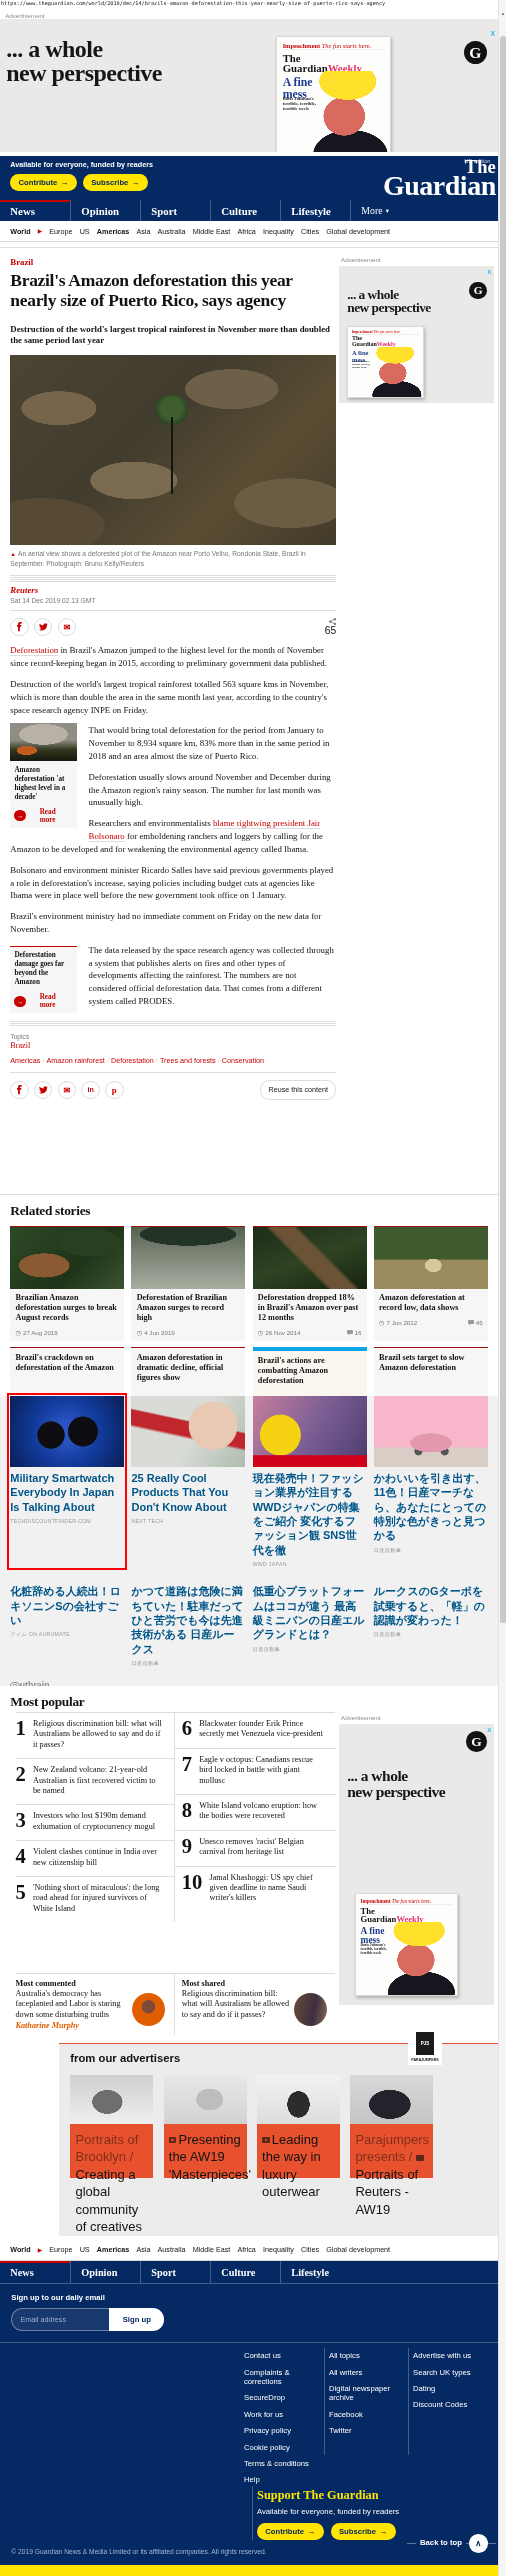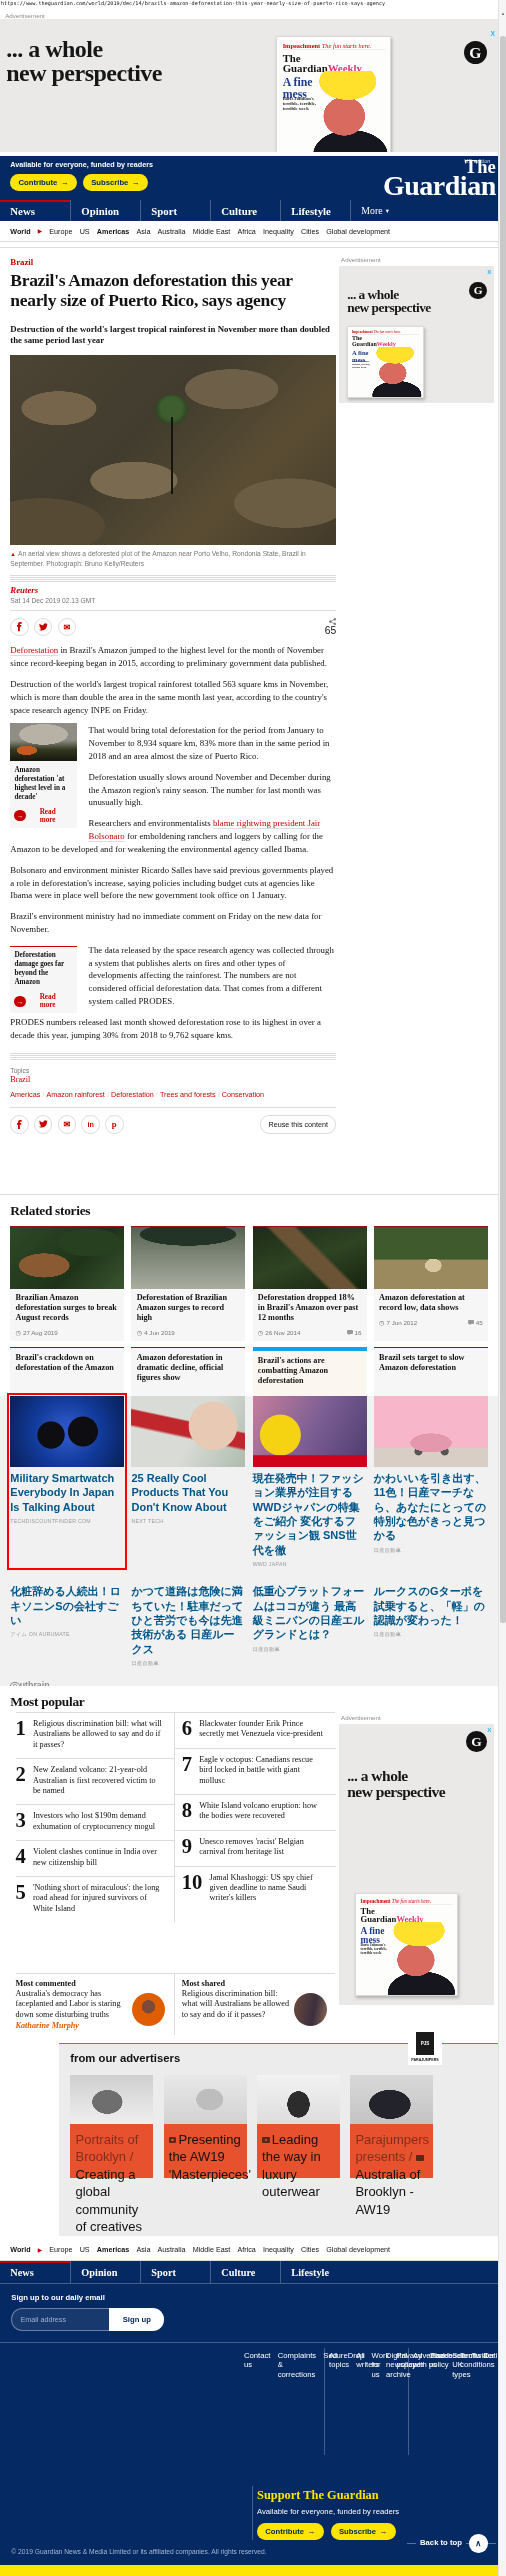--- a/index.html
+++ b/index.html
@@ -208,21 +208,21 @@
   #f-nav .nav-item { position:relative; width:70px; padding-left:10.3px; display:flex; align-items:center; color:#fff; font-family:"Liberation Serif",serif; font-weight:bold; font-size:10.3px; border-left:0.5px solid rgba(255,255,255,.25); cursor:pointer; }
   #f-nav .nav-item:first-child { border-left:none; }
   #f-nav .nav-item.current::before { content:""; position:absolute; top:0; left:0; right:0; height:2.1px; background:#c70000; }
   #signup { position:absolute; top:32px; left:11.3px; }
   #signup .su-label { font-weight:bold; font-size:7.7px; }
   #signup .su-box { margin-top:6.2px; display:flex; }
   #signup input { width:98px; height:23px; background:rgba(255,255,255,.08); border:0.5px solid #6b7fa5; border-right:none; border-radius:11.3px 0 0 11.3px; padding-left:8.2px; color:#fff; font-size:7.2px; }
   #signup input::placeholder { color:#9fb1d0; }
   #signup .su-btn { height:23px; background:#fff; color:#052962; font-weight:bold; font-size:7.7px; border-radius:0 11.3px 11.3px 0; border:none; padding:0 13.4px; cursor:pointer; }
   #f-cols { position:absolute; top:81px; left:0; width:506px; height:134px; border-top:0.5px solid rgba(255,255,255,.25); }
-  .f-col { position:absolute; top:8.2px; width:77px; display:flex; flex-direction:row; gap:7.2px; font-size:7.7px; }
+  .f-col { position:absolute; top:8.2px; width:77px; display:flex; flex-direction:column; gap:7.2px; font-size:7.7px; }
   .f-col a { color:#fff; text-decoration:none; cursor:pointer; line-height:1.2; }
   .f-sep { position:absolute; top:5.2px; bottom:20.6px; width:0.5px; background:rgba(255,255,255,.25); }
   #f-support { position:absolute; top:227px; left:257px; }
   #f-support::before { content:""; position:absolute; left:-5.2px; top:-2.1px; bottom:0; width:0.5px; background:rgba(255,255,255,.25); }
   #f-support .sg { font-family:"Liberation Serif",serif; font-weight:bold; font-size:12.4px; color:#ffe500; }
   #f-support .sgt { margin-top:4.1px; font-size:7.7px; color:#fff; }
   #f-support .pills { margin-top:7.2px; display:flex; gap:7.2px; }
   #backtop { position:absolute; top:273px; left:0; width:506px; }
   #backtop .line { position:absolute; top:8.8px; left:407px; right:10.3px; height:0.5px; background:rgba(255,255,255,.35); }
   #backtop .btt { position:absolute; top:4.1px; right:40px; font-weight:bold; font-size:7.7px; background:#052962; padding:0 4.1px; }
@@ -360,21 +360,20 @@
     <p class="body-p" style="clear:left;">Bolsonaro and environment minister Ricardo Salles have said previous governments played a role in deforestation's increase, saying policies including budget cuts at agencies like Ibama were in place well before the new government took office on 1 January.</p>
     <p class="body-p">Brazil's environment ministry had no immediate comment on Friday on the new data for November.</p>
     <div class="inline-card no-thumb" style="margin-top:10.3px;">
       <div class="ic-title">Deforestation damage goes far beyond the Amazon</div>
       <div class="readmore">
           <span class="rm-circ">→</span>
           <span>Read more</span>
         </div>
     </div>
     <p class="body-p">The data released by the space research agency was collected through a system that publishes alerts on fires and other types of developments affecting the rainforest. The numbers are not considered official deforestation data. That comes from a different system called PRODES.</p>
-    <p class="body-p" style="clear:left;">PRODES numbers released last month showed deforestation rose to its highest in over a decade this year, jumping 30% from 2018 to 9,762 square kms.</p>
     <div class="rule4" style="margin-top:11.3px;"></div>
     <div class="topics">
       <div class="t-label">Topics</div>
       <div class="t-main">Brazil</div>
       <div class="tag-row">
         <span>Americas</span><span class="sep">/</span><span>Amazon rainforest</span><span class="sep">/</span><span>Deforestation</span><span class="sep">/</span><span>Trees and forests</span><span class="sep">/</span><span>Conservation</span>
       </div>
     </div>
     <div class="share-row2">
       <div class="circ">
@@ -659,21 +658,21 @@
     <div class="adv-card">
       <div class="adv-img ai-1"></div>
       <div class="adv-panel"><span class="cam-ic"></span><span>Presenting the AW19 'Masterpieces'</span></div>
     </div>
     <div class="adv-card">
       <div class="adv-img ai-2"></div>
       <div class="adv-panel"><span class="cam-ic"></span><span>Leading the way in luxury outerwear</span></div>
     </div>
     <div class="adv-card">
       <div class="adv-img ai-3"></div>
-      <div class="adv-panel"><span class="adv-prefix">Parajumpers presents /</span> <span class="vid-ic"></span><span>Australia of Brooklyn - AW19</span></div>
+      <div class="adv-panel"><span class="adv-prefix">Parajumpers presents /</span> <span class="vid-ic"></span><span>Portraits of Reuters - AW19</span></div>
     </div>
   </div>
 </div>
 
 <div id="footer-subnav">
   <span class="lead sn" style="font-weight:bold;">World</span>
   <span style="color:#c70000; font-size:5.7px;">▶</span>
   <span class="sn">Europe</span>
   <span class="sn">US</span>
   <span class="sn" style="font-weight:bold;">Americas</span>

